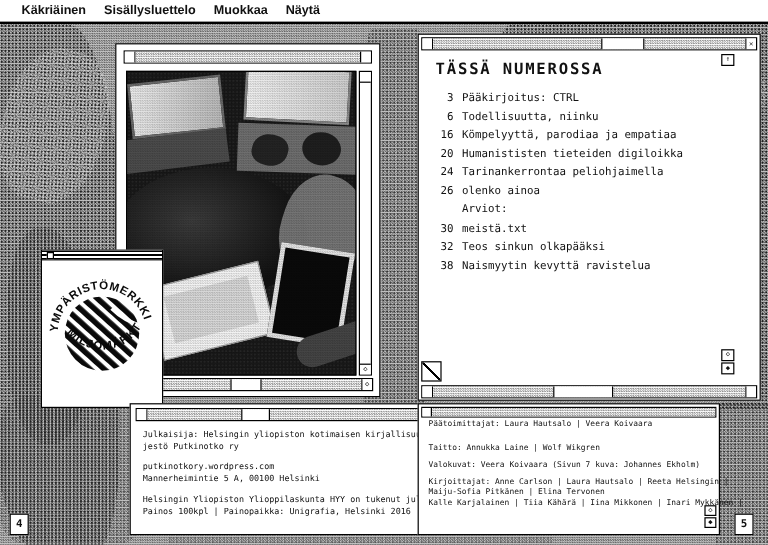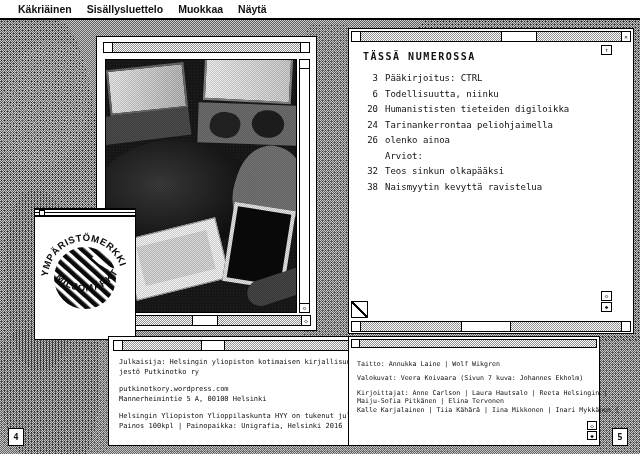--- a/index.html
+++ b/index.html
@@ -56,21 +56,21 @@
   .ph-hand2 { left: 146px; top: 50px; width: 32px; height: 28px; background: #1f1f1f; border-radius: 45% 55% 45% 55%; transform: rotate(-10deg); }
   .ph-sheet  { left: 128px; top: 86px; width: 70px; height: 90px; background: #8d8d8d; border-radius: 45% 55% 50% 50%; transform: rotate(18deg); opacity: .8; }
   .ph-duvet  { left: -10px; top: 80px; width: 160px; height: 110px; background: radial-gradient(ellipse at 40% 40%, #3c3c3c, #111 70%); border-radius: 50%; }
   .ph-tablet-w { left: 22px; top: 168px; width: 96px; height: 62px; background: #f4f4f4; border: 1px solid #999; transform: rotate(-14deg); }
   .ph-tablet-w-scr { left: 34px; top: 178px; width: 72px; height: 40px; background: #d9d9d9; transform: rotate(-14deg); }
   .ph-tablet-d { left: 122px; top: 146px; width: 62px; height: 80px; background: #0a0a0a; border: 4px solid #e6e6e6; transform: rotate(9deg); }
   .ph-arm { left: 140px; top: 212px; width: 78px; height: 26px; background: #454545; border-radius: 14px; transform: rotate(-18deg); }
   .ph-dither { inset: 0; background: repeating-conic-gradient(#000 0% 25%, transparent 0% 50%) 0 0/2px 2px; opacity: .18; }
 
   
-  .toc-title { font-size: 10px; font-weight: bold; letter-spacing: 1.5px; margin: 0 0 11px 0; }
+  .toc-title { font-size: 13px; font-weight: bold; letter-spacing: 1.5px; margin: 0 0 11px 0; }
   .toc-row { display: flex; margin-bottom: 5px; font-size: 9px; line-height: 10.5px; }
   .toc-num { flex: 0 0 22px; text-align: right; padding-right: 7px; }
   .toc-item-title { flex: 1 1 auto; }
   .toc-row.u .toc-item-title { }
 
   
   .pub-text { position: absolute; left: 10px; top: 20px; right: 8px; font-size: 7px; line-height: 10px; white-space: nowrap; }
   .pub-text div { min-height: 10px; }
   .pub-text div.gap { min-height: 7px; }
   .cred-text { position: absolute; left: 8px; top: 12px; right: 6px; font-size: 6.6px; line-height: 8.8px; white-space: nowrap; }
@@ -204,34 +204,42 @@
       <div class="toc-title">TÄSSÄ NUMEROSSA</div>
       <div class="toc-row">
           <span class="toc-num">3</span>
           <span class="toc-item-title">Pääkirjoitus: CTRL</span>
         </div>
       <div class="toc-row">
           <span class="toc-num">6</span>
           <span class="toc-item-title">Todellisuutta, niinku</span>
         </div>
       <div class="toc-row">
+          <span class="toc-num">16</span>
+          <span class="toc-item-title">Kömpelyyttä, parodiaa ja empatiaa</span>
+        </div>
+      <div class="toc-row">
           <span class="toc-num">20</span>
           <span class="toc-item-title">Humanististen tieteiden digiloikka</span>
         </div>
       <div class="toc-row">
           <span class="toc-num">24</span>
           <span class="toc-item-title">Tarinankerrontaa peliohjaimella</span>
         </div>
       <div class="toc-row">
           <span class="toc-num">26</span>
           <span class="toc-item-title">olenko ainoa</span>
         </div>
       <div class="toc-row u">
           <span class="toc-num"></span>
           <span class="toc-item-title">Arviot:</span>
+        </div>
+      <div class="toc-row">
+          <span class="toc-num">30</span>
+          <span class="toc-item-title">meistä.txt</span>
         </div>
       <div class="toc-row">
           <span class="toc-num">32</span>
           <span class="toc-item-title">Teos sinkun olkapääksi</span>
         </div>
       <div class="toc-row">
           <span class="toc-num">38</span>
           <span class="toc-item-title">Naismyytin kevyttä ravistelua</span>
         </div>
     </div>
@@ -247,20 +255,21 @@
       <div class="sb-box sb-boxr"></div>
     </div>
   </div>
 
   <div class="window" style="left:348px;top:336px;width:252px;height:110px;">
     <div class="hstrip dt" style="left:2px;top:2px;width:246px;height:9px;">
       <div class="sb-box" style="width:8px;"></div>
       <div class="sb-track dt"></div>
     </div>
     <div class="cred-text">
+      <div>Päätoimittajat: Laura Hautsalo | Veera Koivaara</div>
       <div class="gap"></div>
       <div class="gap"></div>
       <div>Taitto: Annukka Laine | Wolf Wikgren</div>
       <div class="gap"></div>
       <div>Valokuvat: Veera Koivaara (Sivun 7 kuva: Johannes Ekholm)</div>
       <div class="gap"></div>
       <div>Kirjoittajat: Anne Carlson | Laura Hautsalo | Reeta Helsingin |</div>
       <div>Maiju-Sofia Pitkänen | Elina Tervonen</div>
       <div>Kalle Karjalainen | Tiia Kähärä | Iina Mikkonen | Inari Mykkänen |</div>
     </div>

